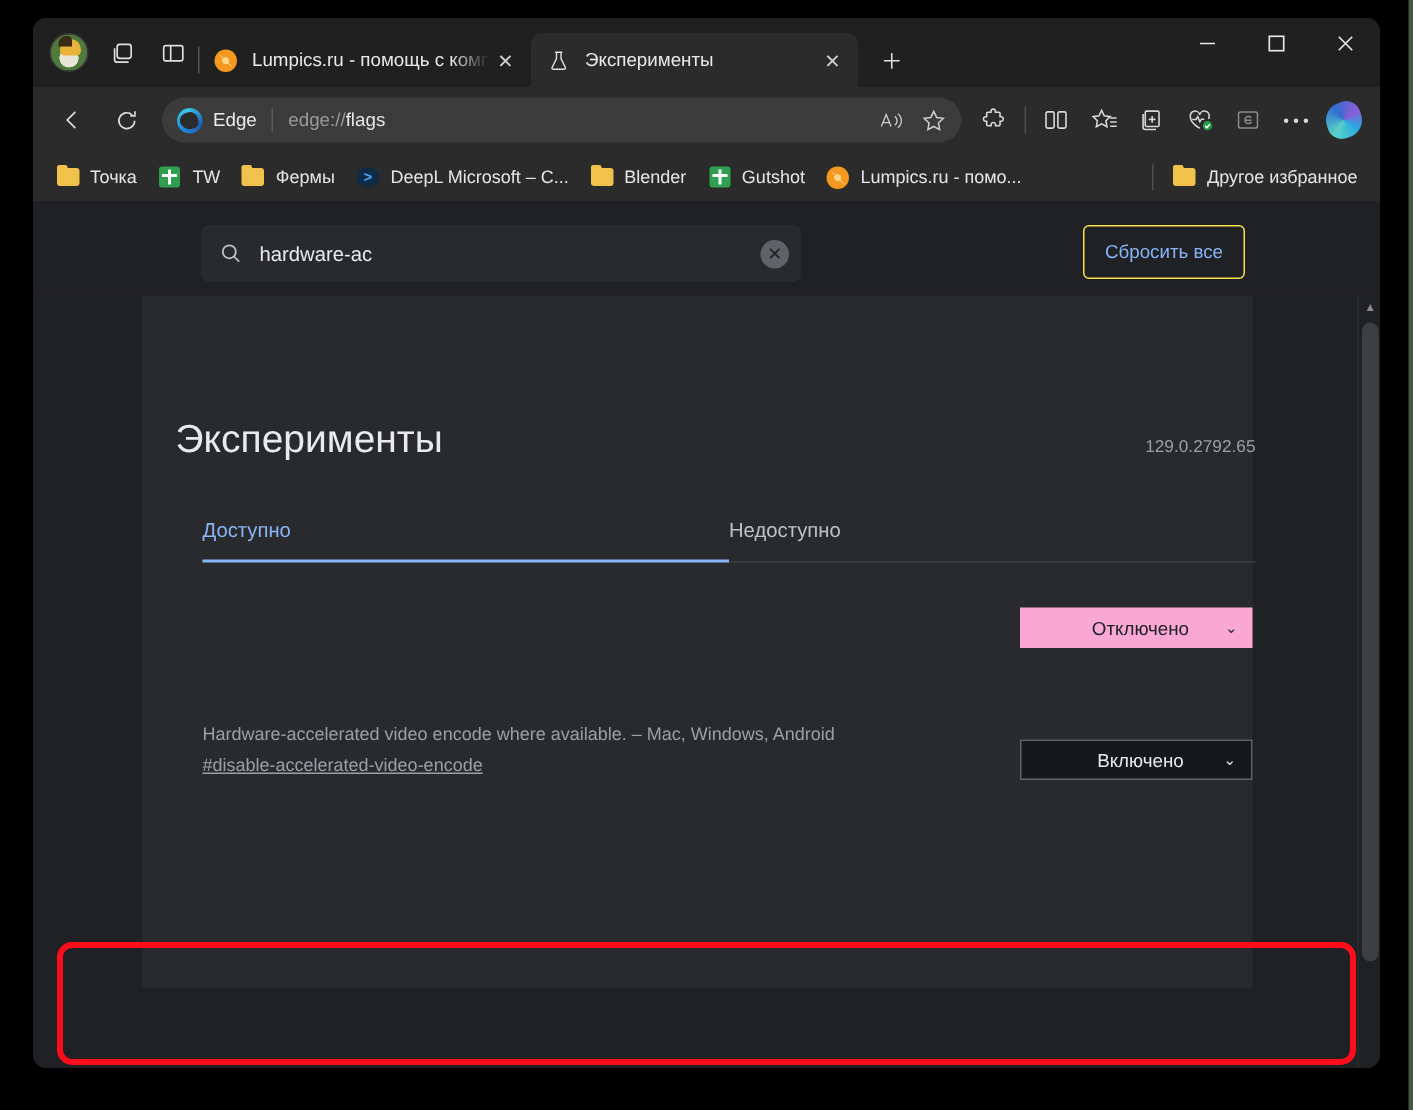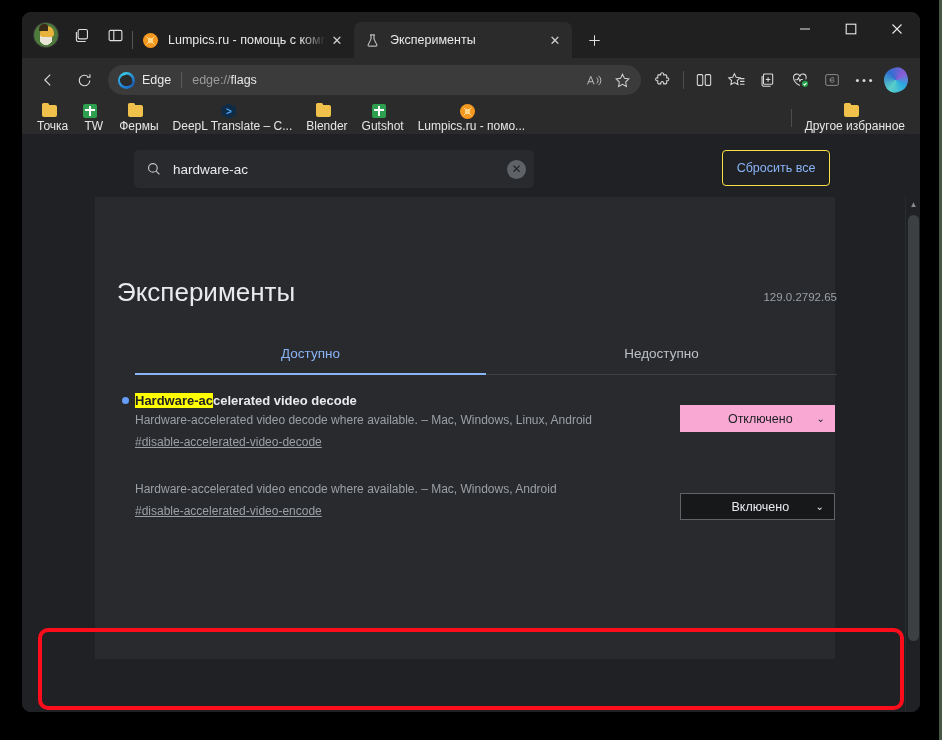--- a/index.html
+++ b/index.html
@@ -156,21 +156,21 @@
 
   
   #bookmarks {
     position: absolute; left: 0; top: 90px;
     width: 898px; height: 32px;
     background: #2b2b2b;
     display: flex; align-items: center; padding: 0 8px;
     font-size: 12px; color: #e6e6e6;
   }
   .bm { display: flex; align-items: center; padding: 4px 7px; border-radius: 4px;
-        cursor: pointer; white-space: nowrap; flex-direction: column; }
+        cursor: pointer; white-space: nowrap; }
   .bm-ico { width: 16px; height: 16px; margin-right: 7px; flex: 0 0 16px;
             display: flex; align-items: center; justify-content: center; }
   .folder {
     width: 15px; height: 12px; background: #f0c14b; border-radius: 1.5px 2px 2px 2px;
     position: relative;
   }
   .folder::before {
     content: ""; position: absolute; left: 0; top: -2.5px;
     width: 7px; height: 3px; background: #f0c14b; border-radius: 1.5px 1.5px 0 0;
   }
@@ -249,21 +249,21 @@
     position: absolute; left: 95px; top: 80px; width: 720px;
     display: flex; align-items: baseline;
   }
   #exp-title { font-size: 26px; color: #e8eaed; font-weight: normal; }
   #version { margin-left: auto; font-size: 11.5px; color: #9aa0a6; }
   #tabsrow {
     position: absolute; left: 113px; top: 140px; width: 702px;
     display: flex; border-bottom: 1px solid #3c4043;
   }
   .ptab {
-    flex: 1 1 0; text-align: center; font-size: 13.5px;
+    flex: 1 1 0; text-align: left; font-size: 13.5px;
     padding: 9px 0 12px; cursor: pointer;
   }
   .ptab.active { color: #8ab4f8; border-bottom: 2px solid #8ab4f8; margin-bottom: -1px; }
   .ptab.idle { color: #bdc1c6; }
 
   .flag {
     position: absolute; left: 113px; width: 700px;
   }
   .flag-main { width: 545px; }
   .flag-title {
@@ -504,21 +504,21 @@
     <div class="bm">
       <span class="bm-ico">
           <span class="folder"></span>
         </span>
       <span>Фермы</span>
     </div>
     <div class="bm">
       <span class="bm-ico">
           <span class="deepl"></span>
         </span>
-      <span>DeepL Translate – C...</span>
+      <span>DeepL Microsoft – C...</span>
     </div>
     <div class="bm">
       <span class="bm-ico">
           <span class="folder"></span>
         </span>
       <span>Blender</span>
     </div>
     <div class="bm">
       <span class="bm-ico">
           <span class="green-sq"></span>
@@ -565,27 +565,20 @@
         <span id="exp-title">Эксперименты</span>
         <span id="version">129.0.2792.65</span>
       </div>
 
       <div id="tabsrow">
         <div class="ptab active">Доступно</div>
         <div class="ptab idle">Недоступно</div>
       </div>
 
       <div class="flag" style="top:196px">
-        <div class="flag-main">
-          <div class="flag-title">
-            <span class="bluedot"></span><span class="hl">Hardware-ac</span><span>celerated video decode</span>
-          </div>
-          <div class="flag-desc">Hardware-accelerated video decode where available. – Mac, Windows, Linux, Android</div>
-          <a class="flag-link">#disable-accelerated-video-decode</a>
-        </div>
         <div class="flagsel on-blue">
           <span class="selspacer">Отключено</span>
           <span class="chev">⌄</span>
         </div>
       </div>
 
       <div class="flag" style="top:284px">
         <div class="flag-main">
           <div class="flag-desc">Hardware-accelerated video encode where available. – Mac, Windows, Android</div>
           <a class="flag-link">#disable-accelerated-video-encode</a>

